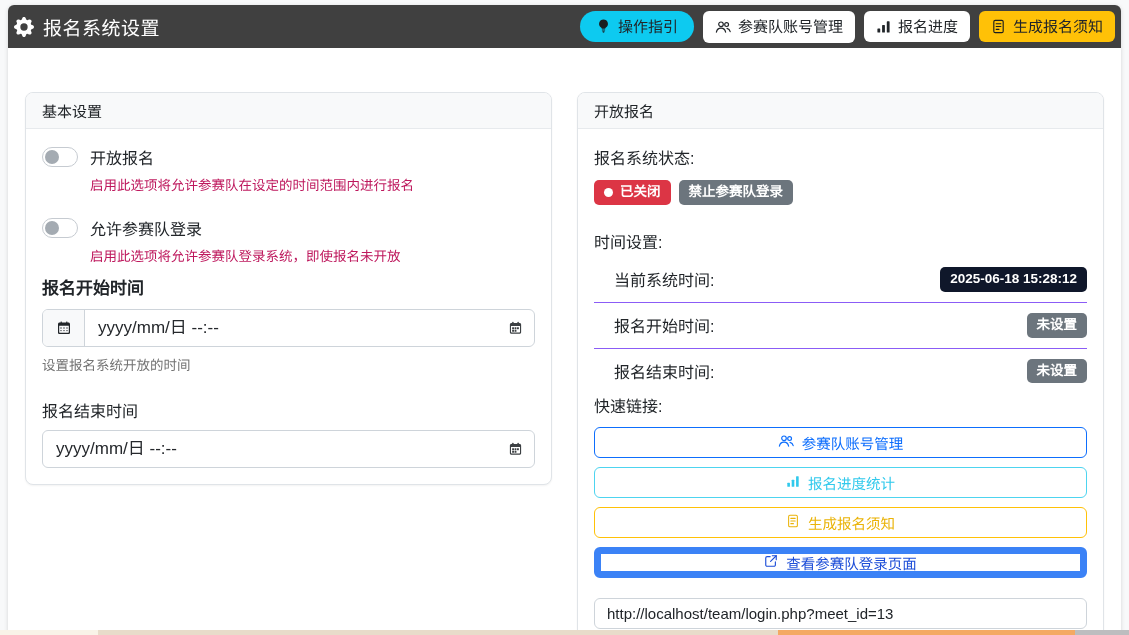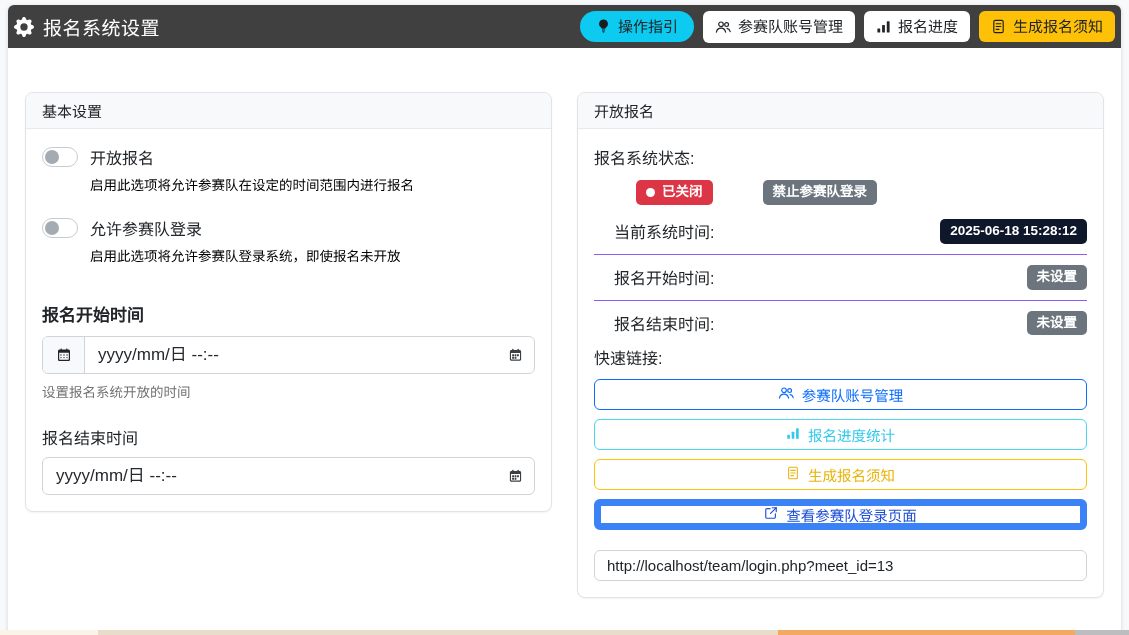--- a/index.html
+++ b/index.html
@@ -50,23 +50,23 @@
   .toggle-row { display:flex; align-items:center; gap:12px; }
   .switch {
     width:36px; height:20px; border-radius:10px; background:#fff;
     border:1px solid #c6cbd1; position:relative; flex:0 0 auto; cursor:pointer;
   }
   .switch::after {
     content:""; position:absolute; left:2px; top:2px; width:14px; height:14px;
     border-radius:50%; background:#a4abb2;
   }
   .toggle-label { font-size:16px; }
-  .toggle-desc { margin:5px 0 0 48px; font-size:13.5px; color:#000000; }
-  
-  .field-heading { margin-top:36px; font-size:17px; font-weight:bold; }
+  .toggle-desc { margin:5px 0 0 48px; font-size:13.5px; color:#be185d; }
+  
+  .field-heading { margin-top:9px; font-size:17px; font-weight:bold; }
   .field-label { margin-top:24px; font-size:16px; display:block; }
   .input-group {
     margin-top:10px; display:flex; height:38px;
     border:1px solid #ced4da; border-radius:6px; overflow:hidden; background:#fff;
   }
   .addon {
     width:42px; background:#f8f9fa; border-right:1px solid #ced4da;
     display:flex; align-items:center; justify-content:center; color:#212529;
   }
   .dt-wrap { position:relative; flex:1; display:flex; align-items:center; }
@@ -84,21 +84,20 @@
     color:#3c4043; display:flex; cursor:pointer;
   }
   .help-text { margin-top:7px; font-size:13.5px; color:#737373; }
   
   .section-label { font-size:16px; }
   .status-badges { display:flex; gap:8px; margin-top:11px; }
   .badge {
     display:inline-flex; align-items:center; gap:7px; color:#fff;
     font-size:13.5px; font-weight:bold; padding:5px 10px; border-radius:5px;
     line-height:1.1;
-    margin-left:42px;
   }
   .badge.red { background:#dc3545; }
   .badge.gray { background:#6c757d; }
   .badge.blue { background:#0f172a; }
   .dot { width:9px; height:9px; border-radius:50%; background:#fff; display:inline-block; }
   .time-head { margin-top:24px; }
   .time-list { margin-top:4px; }
   .time-row {
     display:flex; align-items:center; justify-content:space-between;
     padding:10px 0 10px 20px; border-bottom:1px solid #8b5cf6;
@@ -272,20 +271,21 @@
 
         <div class="section-label">报名系统状态:</div>
         <div class="status-badges">
           <span class="badge red">
             <span class="dot"></span>
             <span>已关闭</span>
           </span>
           <span class="badge gray">禁止参赛队登录</span>
         </div>
 
+        <div class="section-label time-head">时间设置:</div>
         <div class="time-list">
           <div class="time-row">
             <span class="time-row-label">当前系统时间:</span>
             <span class="badge blue">2025-06-18 15:28:12</span>
           </div>
           <div class="time-row">
             <span class="time-row-label">报名开始时间:</span>
             <span class="badge gray">未设置</span>
           </div>
           <div class="time-row">

